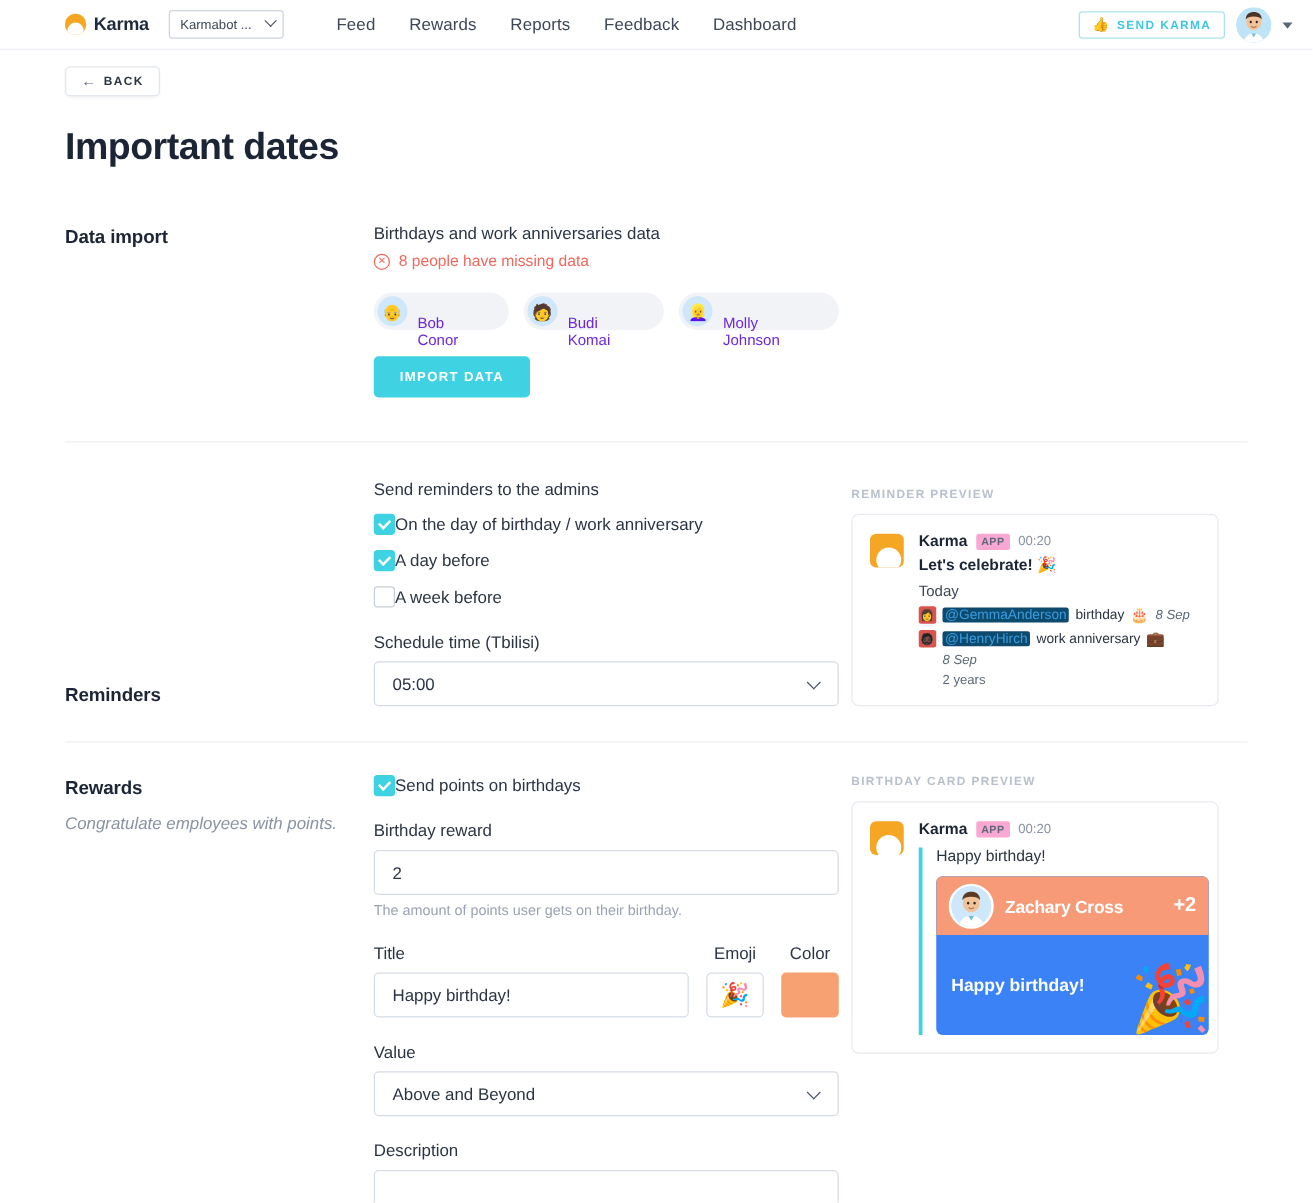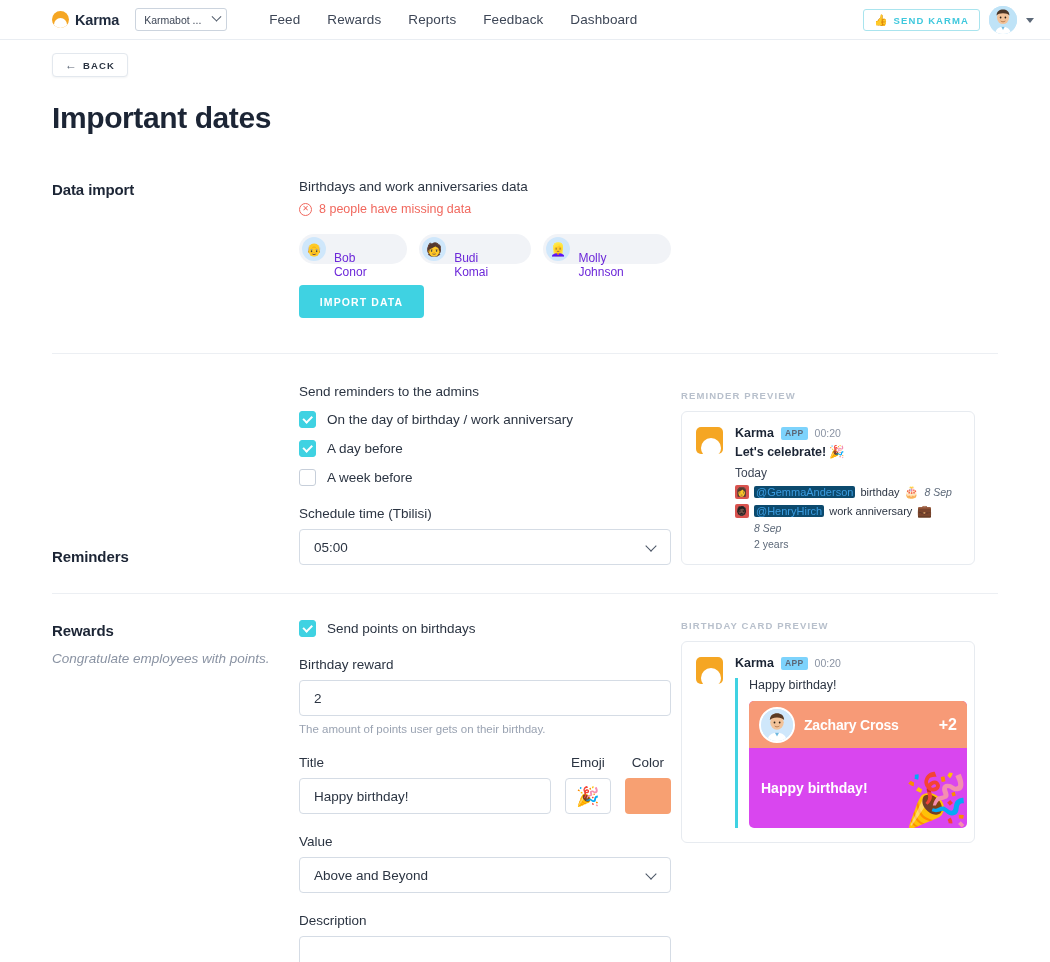--- a/index.html
+++ b/index.html
@@ -116,21 +116,21 @@
   .chip .nm{ font-size:12px; color:#6d28d9;margin-top:32px; }
 
   .btn-import{
     margin-top:21px; height:33px; width:125px;
     background:#3fd2e2; border:none; border-radius:4px;
     color:#fff; font-size:10.5px; font-weight:bold; letter-spacing:1.1px;
     cursor:pointer;
   }
 
   
-  .cb-row{ display:flex; align-items:center; gap:11px; margin-top:12px; }
+  .cb-row{ display:flex; align-items:center; margin-top:12px; }
   .cb{
     width:17px;height:17px;border-radius:3px;flex:0 0 auto;
     border:1.5px solid #c7cfda; background:#fff;
     display:flex;align-items:center;justify-content:center;cursor:pointer;
   }
   .cb.on{ background:#3fd2e2; border-color:#3fd2e2; }
   .cb.on::after{
     content:""; width:7px;height:3.5px;
     border-left:2px solid #fff;border-bottom:2px solid #fff;
     transform:rotate(-45deg) translate(1px,-1px);
@@ -163,37 +163,37 @@
     width:27px;height:27px;border-radius:5px;background:#f5a623;
     position:relative; overflow:hidden; flex:0 0 auto; margin-top:1px;
   }
   .karma-sq::after{
     content:""; position:absolute; left:5px; top:11px;
     width:20px;height:20px;border-radius:50%;background:#fff;
   }
   .msg-head{ display:flex; align-items:center; gap:7px; }
   .msg-name{ font-size:12.5px; font-weight:bold; color:#1c2535; }
   .app-tag{ font-size:8.5px; font-weight:bold; letter-spacing:.4px;
-    background:#7dd3fc; color:#5c6878; padding:1.5px 4px; border-radius:2px; }
+    background:#f9a8d4; color:#5c6878; padding:1.5px 4px; border-radius:2px; }
   .msg-time{ font-size:10.5px; color:#8a93a3; }
   .msg-bold{ font-size:12.5px; font-weight:bold; color:#1c2535; margin-top:4px; }
   .msg-sub{ font-size:12px; color:#3d4656; margin-top:7px; }
   .evt{ display:flex; align-items:center; gap:5px; margin-top:5px; flex-wrap:wrap; }
   .evt-av{ width:14px;height:14px;border-radius:2px;background:#d9534f;
     display:flex;align-items:center;justify-content:center;font-size:9px;overflow:hidden;}
   .mention{ font-size:11px; color:#3b9ce0; background:#0c4a6e; border-radius:2px; padding:0 2px; }
   .evt-txt{ font-size:11px; color:#2b3442; }
   .evt-date{ font-size:10.5px; color:#5c6878; font-style:italic; }
   .evt-line{ font-size:10.5px; color:#5c6878; margin-top:4px; margin-left:19px; }
   .evt-line.it{ font-style:italic; }
 
   
   .bc-body{ margin-top:8px; border-left:3px solid #3fd2e2; padding-left:11px; }
   .bc-text{ font-size:12.5px; color:#2b3442; }
-  .bc-card{ margin-top:9px; width:218px; border-radius:5px; overflow:hidden; background:#d946ef; }
+  .bc-card{ margin-top:9px; width:218px; border-radius:5px; overflow:hidden; background:#3b82f6; }
   .bc-top{ background:#f79a77; height:47px; display:flex; align-items:center; gap:9px; padding:0 10px; }
   .bc-av{ width:36px;height:36px;border-radius:50%;background:#cfe7fb;border:2px solid #fff;
     display:flex;align-items:center;justify-content:center;font-size:19px;overflow:hidden;flex:0 0 auto;}
   .bc-person{ font-size:14px; font-weight:bold; color:#fff; letter-spacing:-.2px; }
   .bc-pts{ font-size:16px; font-weight:bold; color:#fff; margin-left:auto; }
   .bc-bot{ height:80px; position:relative; display:flex; align-items:center; padding:0 12px; }
   .bc-msg{ font-size:14px; font-weight:bold; color:#fff; }
   .bc-emoji{ position:absolute; right:-2px; bottom:2px; font-size:52px; line-height:1; }
 
   

